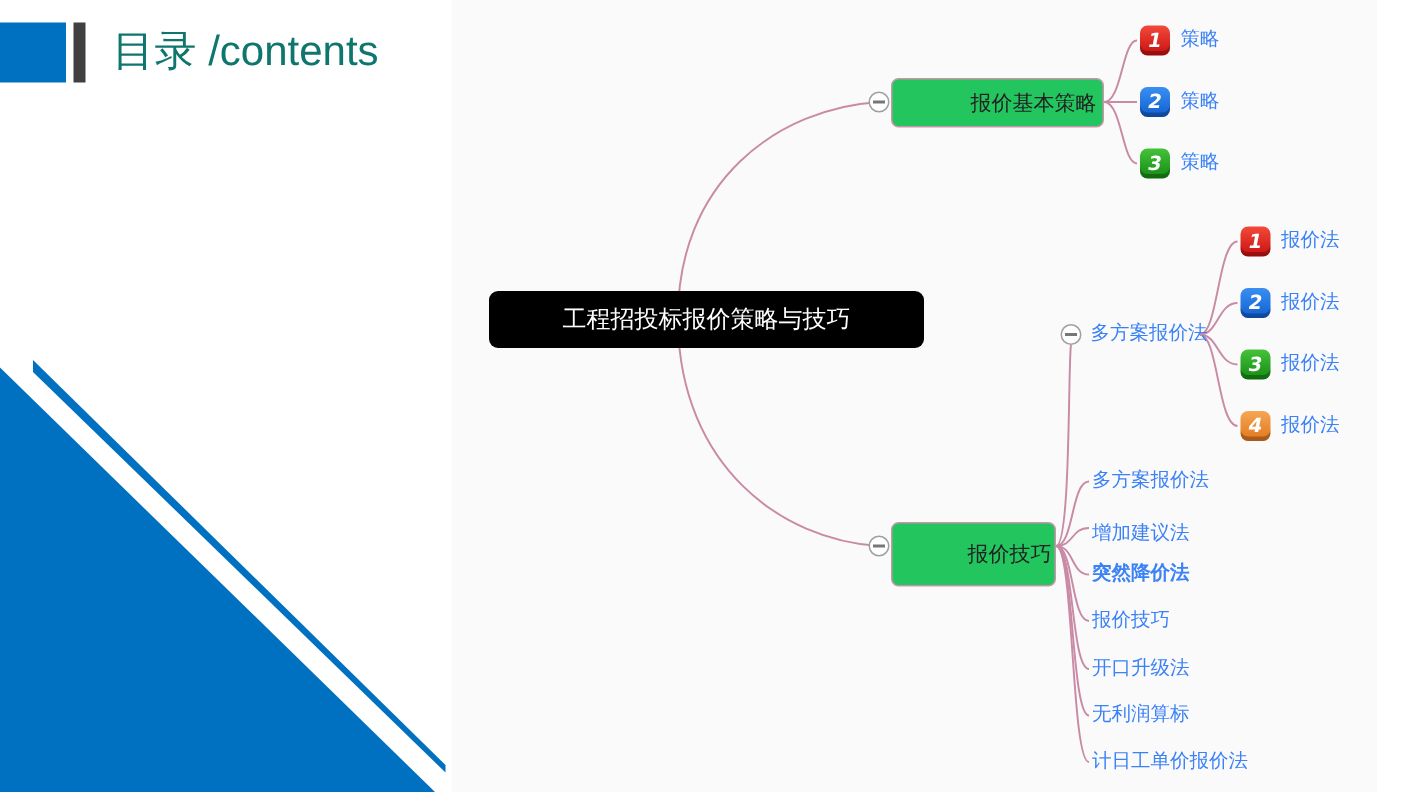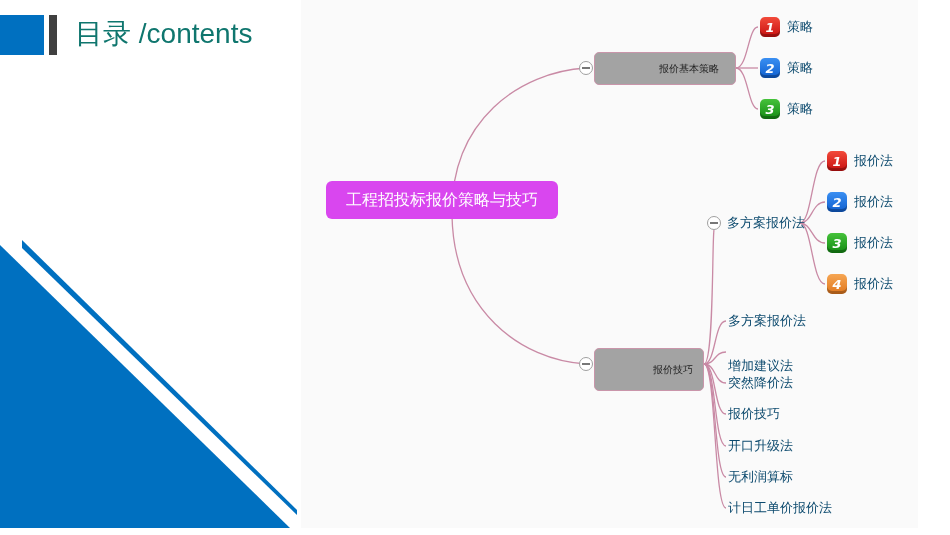--- a/index.html
+++ b/index.html
@@ -8,27 +8,27 @@
   .abs { position:absolute; }
   #hdr-block { left:0; top:15px; width:44px; height:40px; background:#0070C0; }
   #hdr-bar { left:49px; top:15px; width:8px; height:40px; background:#404040; }
   #hdr-title { left:75px; top:14px; font-size:28px; color:#0f766e; line-height:40px; white-space:nowrap;
                font-family:"Liberation Sans","DejaVu Sans",sans-serif; }
   #deco { left:0; top:0; width:300px; height:535px; }
   #panel { left:301px; top:0; width:617px; height:528px; background:#fafafa; }
   #links { left:0; top:0; width:950px; height:535px; pointer-events:none; }
   .node { position:absolute; box-sizing:border-box; display:flex; align-items:center; justify-content:center;
           white-space:nowrap; }
-  .root { left:326px; top:181px; width:232px; height:38px; background:#d946ef; border-radius:6px;
+  .root { left:326px; top:194px; width:290px; height:38px; background:#000000; border-radius:6px;
           color:#ffffff; font-size:16px; }
-  .main { background:#a3a3a3; border:1.5px solid #c995aa; border-radius:5px; color:#222; font-size:10px;padding-left:48px; }
+  .main { background:#22c55e; border:1.5px solid #c995aa; border-radius:5px; color:#222; font-size:14px;padding-left:48px; }
   .collapse { position:absolute; width:14px; height:14px; box-sizing:border-box; border:1.5px solid #a0a0a0;
               border-radius:50%; background:#ffffff; }
   .collapse::after { content:""; position:absolute; left:2px; right:2px; top:5px; height:1.5px; background:#777; }
-  .leaf { position:absolute; font-size:13px; color:#0c4a6e; white-space:nowrap; line-height:18px; }
+  .leaf { position:absolute; font-size:13px; color:#3b82f6; white-space:nowrap; line-height:18px; }
   .badge { position:absolute; width:20px; height:20px; border-radius:5px; color:#fff; font-size:13px;
            font-style:italic; font-weight:bold; display:flex; align-items:center; justify-content:center;
            box-shadow: inset 0 -3px 0 rgba(0,0,0,0.25); }
   .b-red { background:linear-gradient(#f24a3a,#c81010); }
   .b-blue { background:linear-gradient(#3a8ff2,#0f5fcf); }
   .b-green { background:linear-gradient(#45c23a,#148a14); }
   .b-orange { background:linear-gradient(#f6a653,#e0771e); }
 </style>
 </head>
 <body>
@@ -90,18 +90,18 @@
 <div class="badge b-red" style="left:827px; top:151px;">1</div>
 <div class="leaf" style="left:854px; top:152px;">报价法</div>
 <div class="badge b-blue" style="left:827px; top:192px;">2</div>
 <div class="leaf" style="left:854px; top:193px;">报价法</div>
 <div class="badge b-green" style="left:827px; top:233px;">3</div>
 <div class="leaf" style="left:854px; top:234px;">报价法</div>
 <div class="badge b-orange" style="left:827px; top:274px;">4</div>
 <div class="leaf" style="left:854px; top:275px;">报价法</div>
 
 <div class="leaf" style="left:728px; top:312px;">多方案报价法</div>
-<div class="leaf" style="left:728px; top:357px;">增加建议法</div>
-<div class="leaf" style="left:728px; top:374px;">突然降价法</div>
+<div class="leaf" style="left:728px; top:347px;">增加建议法</div>
+<div class="leaf" style="left:728px; top:374px;font-weight:bold;">突然降价法</div>
 <div class="leaf" style="left:728px; top:405px;">报价技巧</div>
 <div class="leaf" style="left:728px; top:437px;">开口升级法</div>
 <div class="leaf" style="left:728px; top:468px;">无利润算标</div>
 <div class="leaf" style="left:728px; top:499px;">计日工单价报价法</div>
 
 </body></html>

